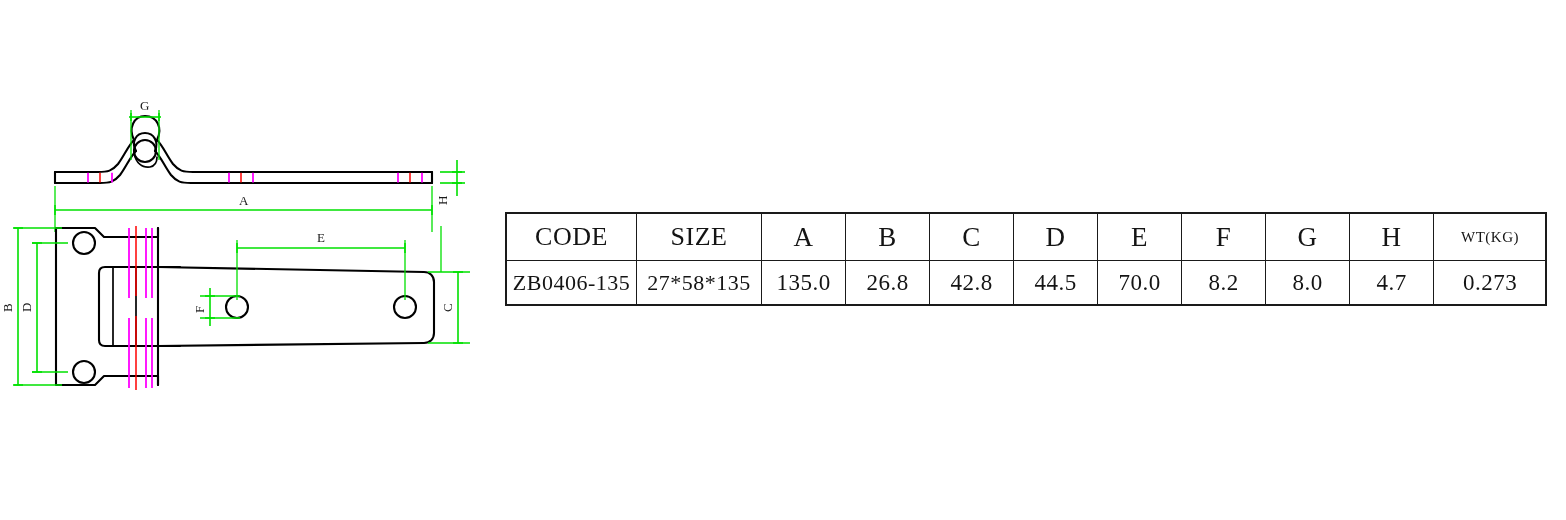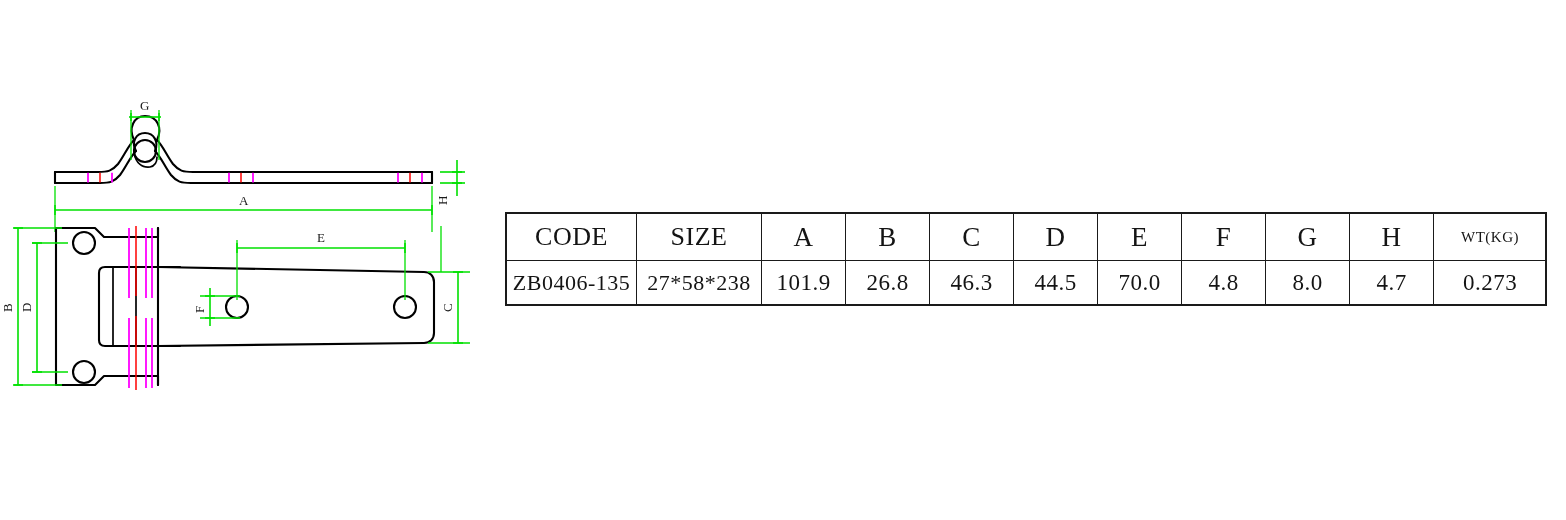--- a/index.html
+++ b/index.html
@@ -278,27 +278,27 @@
           <td>C</td>
           <td>D</td>
           <td>E</td>
           <td>F</td>
           <td>G</td>
           <td>H</td>
           <td class="wt-col">WT(KG)</td>
         </tr>
         <tr class="row">
           <td class="code-col">ZB0406-135</td>
-          <td class="size-col">27*58*238</td>
-          <td>101.9</td>
+          <td class="size-col">27*58*135</td>
+          <td>135.0</td>
           <td>26.8</td>
-          <td>46.3</td>
+          <td>42.8</td>
           <td>44.5</td>
           <td>70.0</td>
-          <td>4.8</td>
+          <td>8.2</td>
           <td>8.0</td>
           <td>4.7</td>
           <td class="wt-col">0.273</td>
         </tr>
       </tbody>
     </table>
   </div>
   <div id="spec-frame"></div>
 
 </div>

